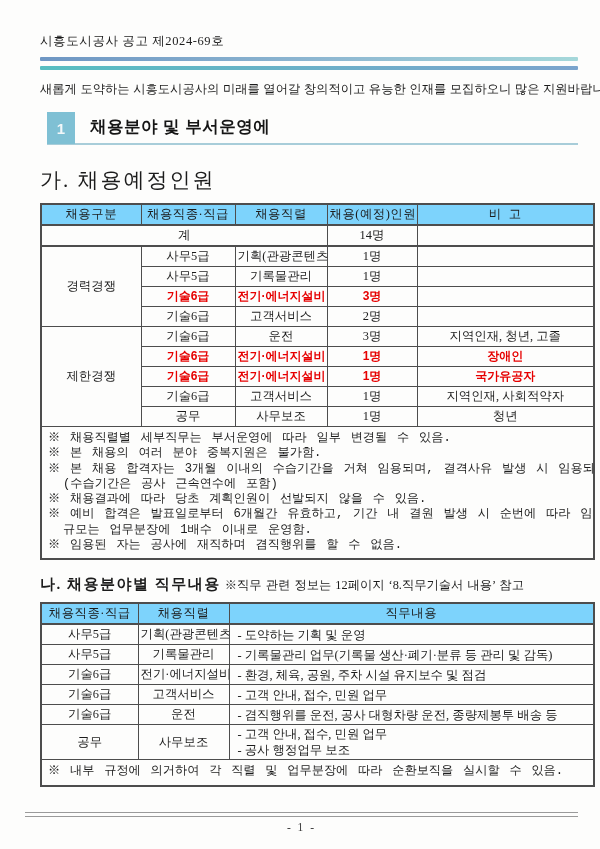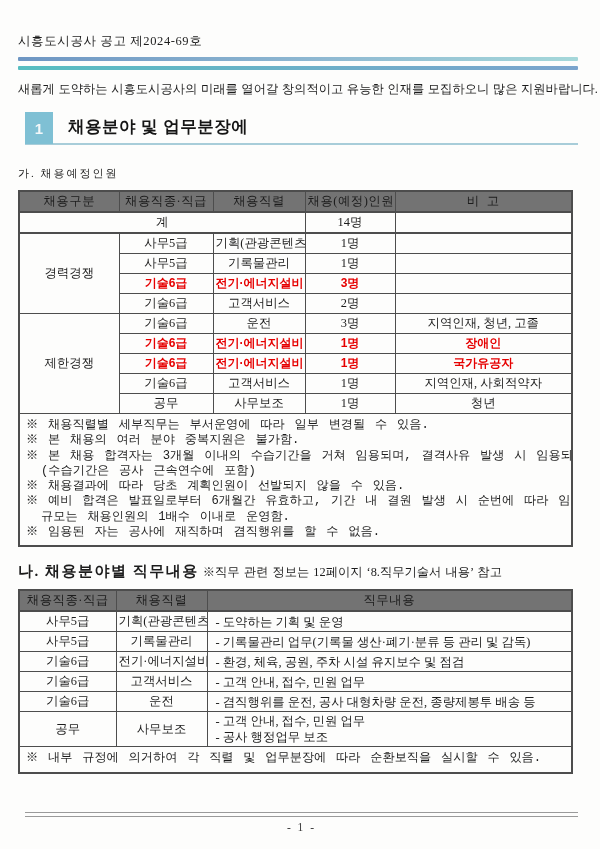--- a/index.html
+++ b/index.html
@@ -1,21 +1,21 @@
 <!DOCTYPE html>
 <html><head>
 <meta charset="utf-8">
 <style>
   html,body { margin:0; padding:0; background:#fdfdfc; }
   body {
     width:600px; height:849px; overflow:hidden; position:relative;
     font-family:"Liberation Serif", serif; color:#1c1c1c;
   }
   .page { position:relative; width:600px; height:849px; box-sizing:border-box;
-          padding:33px 22px 0 18px; }
+          padding:33px 22px 0 40px; }
 
   .notice-no { font-size:12.5px; letter-spacing:0.6px; }
 
   .rule { height:4px; border-radius:1px; }
   .rule-top    { margin-top:7px;  background:linear-gradient(90deg,#6e96c3 0%,#8fb9d2 55%,#a5d8da 100%); }
   .rule-bottom { margin-top:5px;  background:linear-gradient(90deg,#57bec1 0%,#6fadc9 60%,#7ba4cd 100%); }
 
   .doc-title { font-size:26px; font-weight:normal; text-align:center;
                margin:9px 0 0 0; letter-spacing:1px; white-space:nowrap; }
 
@@ -26,30 +26,30 @@
 
   .section-header { position:relative; height:30px; margin:15px 0 0 7px;
                     border-bottom:2px solid #a8cdd9; }
   .badge { position:absolute; left:0; top:-1px; width:28px; height:32px;
            background:#7fc0d4; color:#f2f7f9; display:flex; align-items:center;
            justify-content:center; font:bold 15px "Liberation Sans", sans-serif; }
   .section-title { position:absolute; left:43px; top:3px;
                    font:bold 16.5px "Liberation Sans", sans-serif;
                    letter-spacing:0.5px; color:#151515; }
 
-  .sub-heading { font-size:11px; letter-spacing:2px; margin:21px 0 9px 0; }
+  .sub-heading { font-size:21px; letter-spacing:2px; margin:21px 0 9px 0; }
   .sub-heading-b { margin:15px 0 8px 0; white-space:nowrap; }
   .sub-heading-b .b-title { font-size:15px; font-weight:bold; letter-spacing:1.5px; }
   .sub-heading-b .b-note  { font-size:12.3px; word-spacing:1px; }
 
   table { border-collapse:collapse; width:553px; table-layout:fixed;
           border:2px solid #4d4d4d; }
   th, td { border:1px solid #4d4d4d; font-size:12.4px; text-align:center;
            padding:1px 2px; height:15px; overflow:hidden; white-space:pre; }
-  thead th { background:#737373; font-weight:normal; letter-spacing:0.5px;
+  thead th { background:#7dd3fc; font-weight:normal; letter-spacing:0.5px;
              border-bottom:2px solid #4d4d4d; }
   tr.total-row td { border-bottom:2px solid #4d4d4d; }
 
   td.hl { color:#e60000; font-weight:bold;
           font-family:"Liberation Sans", sans-serif; font-size:12px; }
 
   td.fn-cell { text-align:left; padding:4px 6px 5px 6px; height:auto; white-space:normal;font-family:Liberation Mono, monospace; }
   .fn-line { font-size:12.2px; line-height:15.3px; word-spacing:2.5px; white-space:nowrap; }
   .fn-line.cont { padding-left:15px; }
 
@@ -70,21 +70,21 @@
   <div class="notice-no">시흥도시공사 공고  제2024-69호</div>
 
   <div class="rule rule-top"></div>
   <div class="rule rule-bottom"></div>
 
   <div class="intro">새롭게 도약하는 시흥도시공사의 미래를 열어갈 창의적이고 유능한 인재를 모집하오니 많은 지원바랍니다.</div>
 
 
   <div class="section-header">
     <div class="badge">1</div>
-    <div class="section-title">채용분야 및 업무분장에</div>
+    <div class="section-title">채용분야 및 부서운영에</div>
   </div>
 
   <div class="sub-heading">가. 채용예정인원</div>
 
   <table id="table1">
     <colgroup id="t1cols">
         <col style="width: 100px;">
         <col style="width: 94px;">
         <col style="width: 92px;">
         <col style="width: 90px;">
@@ -162,21 +162,21 @@
           <td>청년</td>
         </tr>
         <tr>
           <td class="fn-cell" colspan="5">
             <div class="fn-line">※ 채용직렬별 세부직무는 부서운영에 따라 일부 변경될 수 있음.</div>
             <div class="fn-line">※ 본 채용의 여러 분야 중복지원은 불가함.</div>
             <div class="fn-line">※ 본 채용 합격자는 3개월 이내의 수습기간을 거쳐 임용되며, 결격사유 발생 시 임용되지 않을 수 있음.</div>
             <div class="fn-line cont">(수습기간은 공사 근속연수에 포함)</div>
             <div class="fn-line">※ 채용결과에 따라 당초 계획인원이 선발되지 않을 수 있음.</div>
             <div class="fn-line">※ 예비 합격은 발표일로부터 6개월간 유효하고, 기간 내 결원 발생 시 순번에 따라 임용될 수 있음.</div>
-            <div class="fn-line cont">규모는 채용인원의 1배수 이내로 운영함.</div>
+            <div class="fn-line cont">규모는 업무분장에 1배수 이내로 운영함.</div>
             <div class="fn-line">※ 임용된 자는 공사에 재직하며 겸직행위를 할 수 없음.</div>
           </td>
         </tr>
       </tbody>
   </table>
 
   <div class="sub-heading-b">
     <span class="b-title">나. 채용분야별 직무내용</span>
     <span class="b-note">※직무 관련 정보는 12페이지 ‘8.직무기술서 내용’ 참고</span>
   </div>

